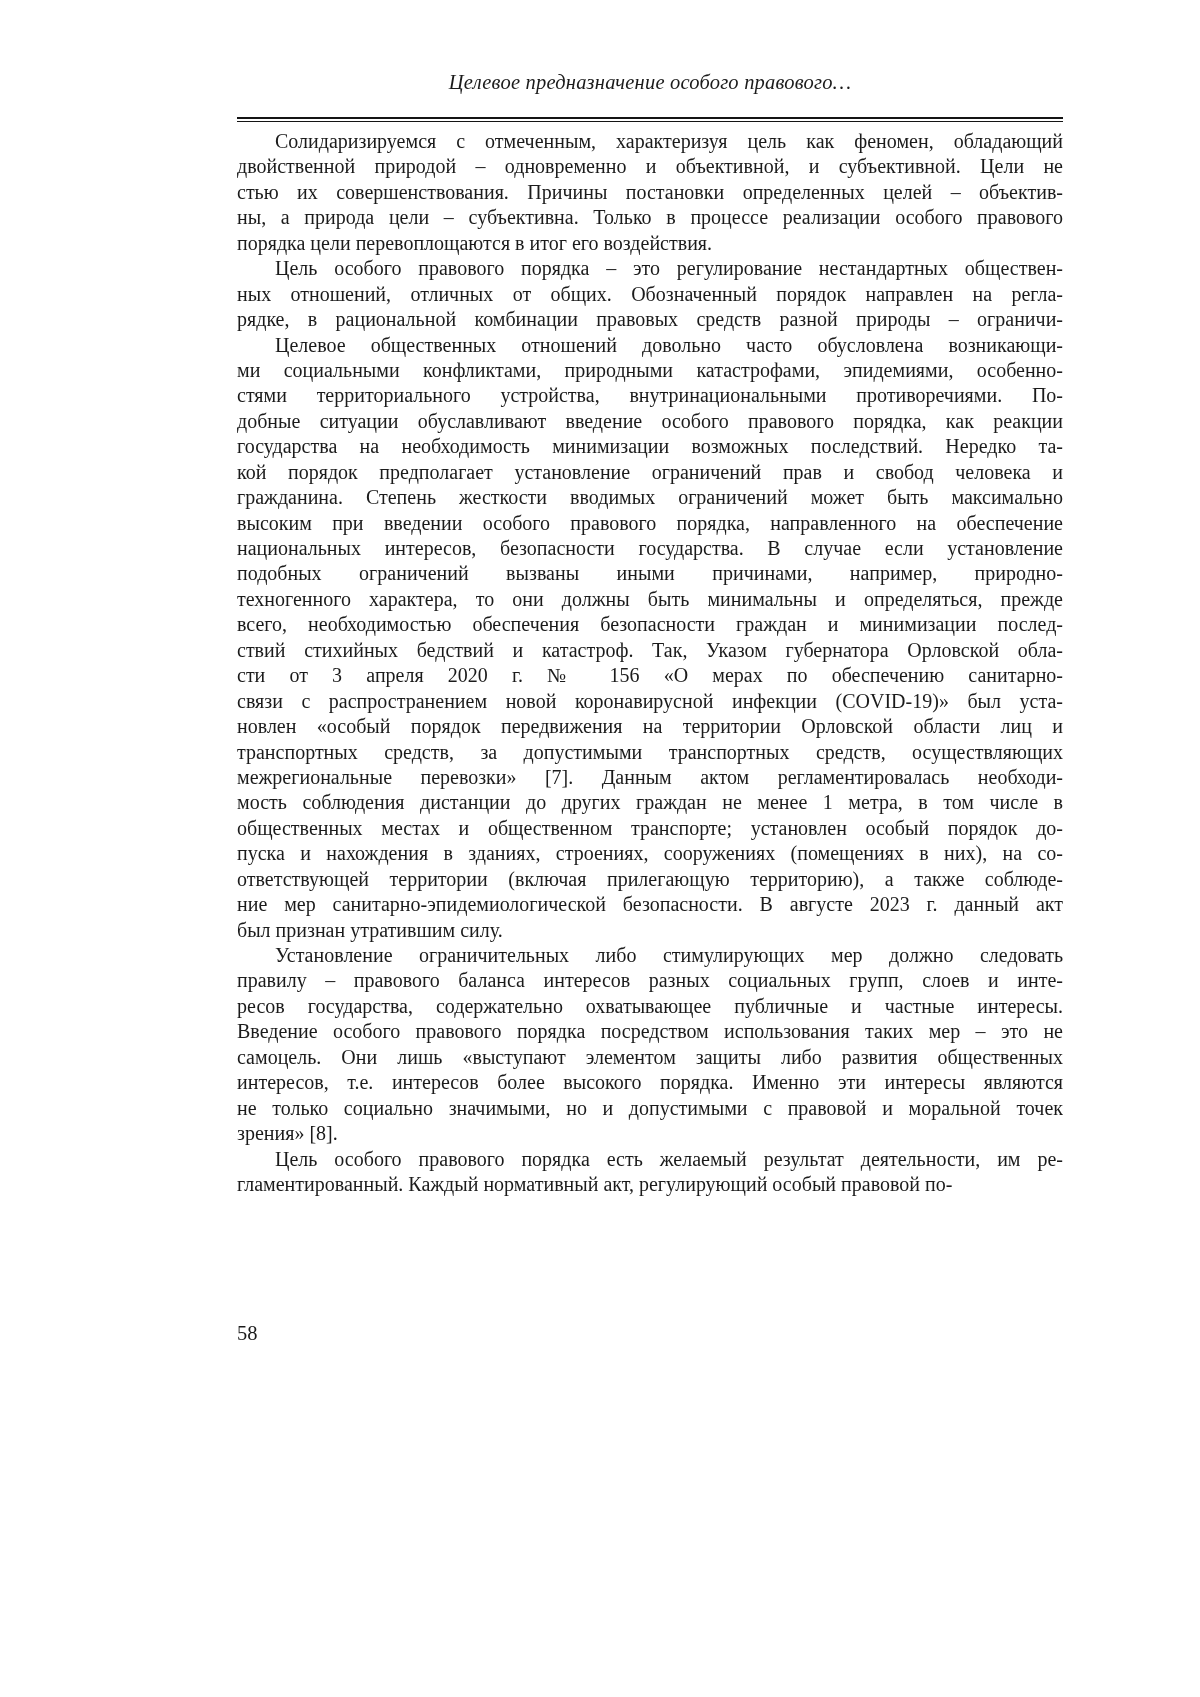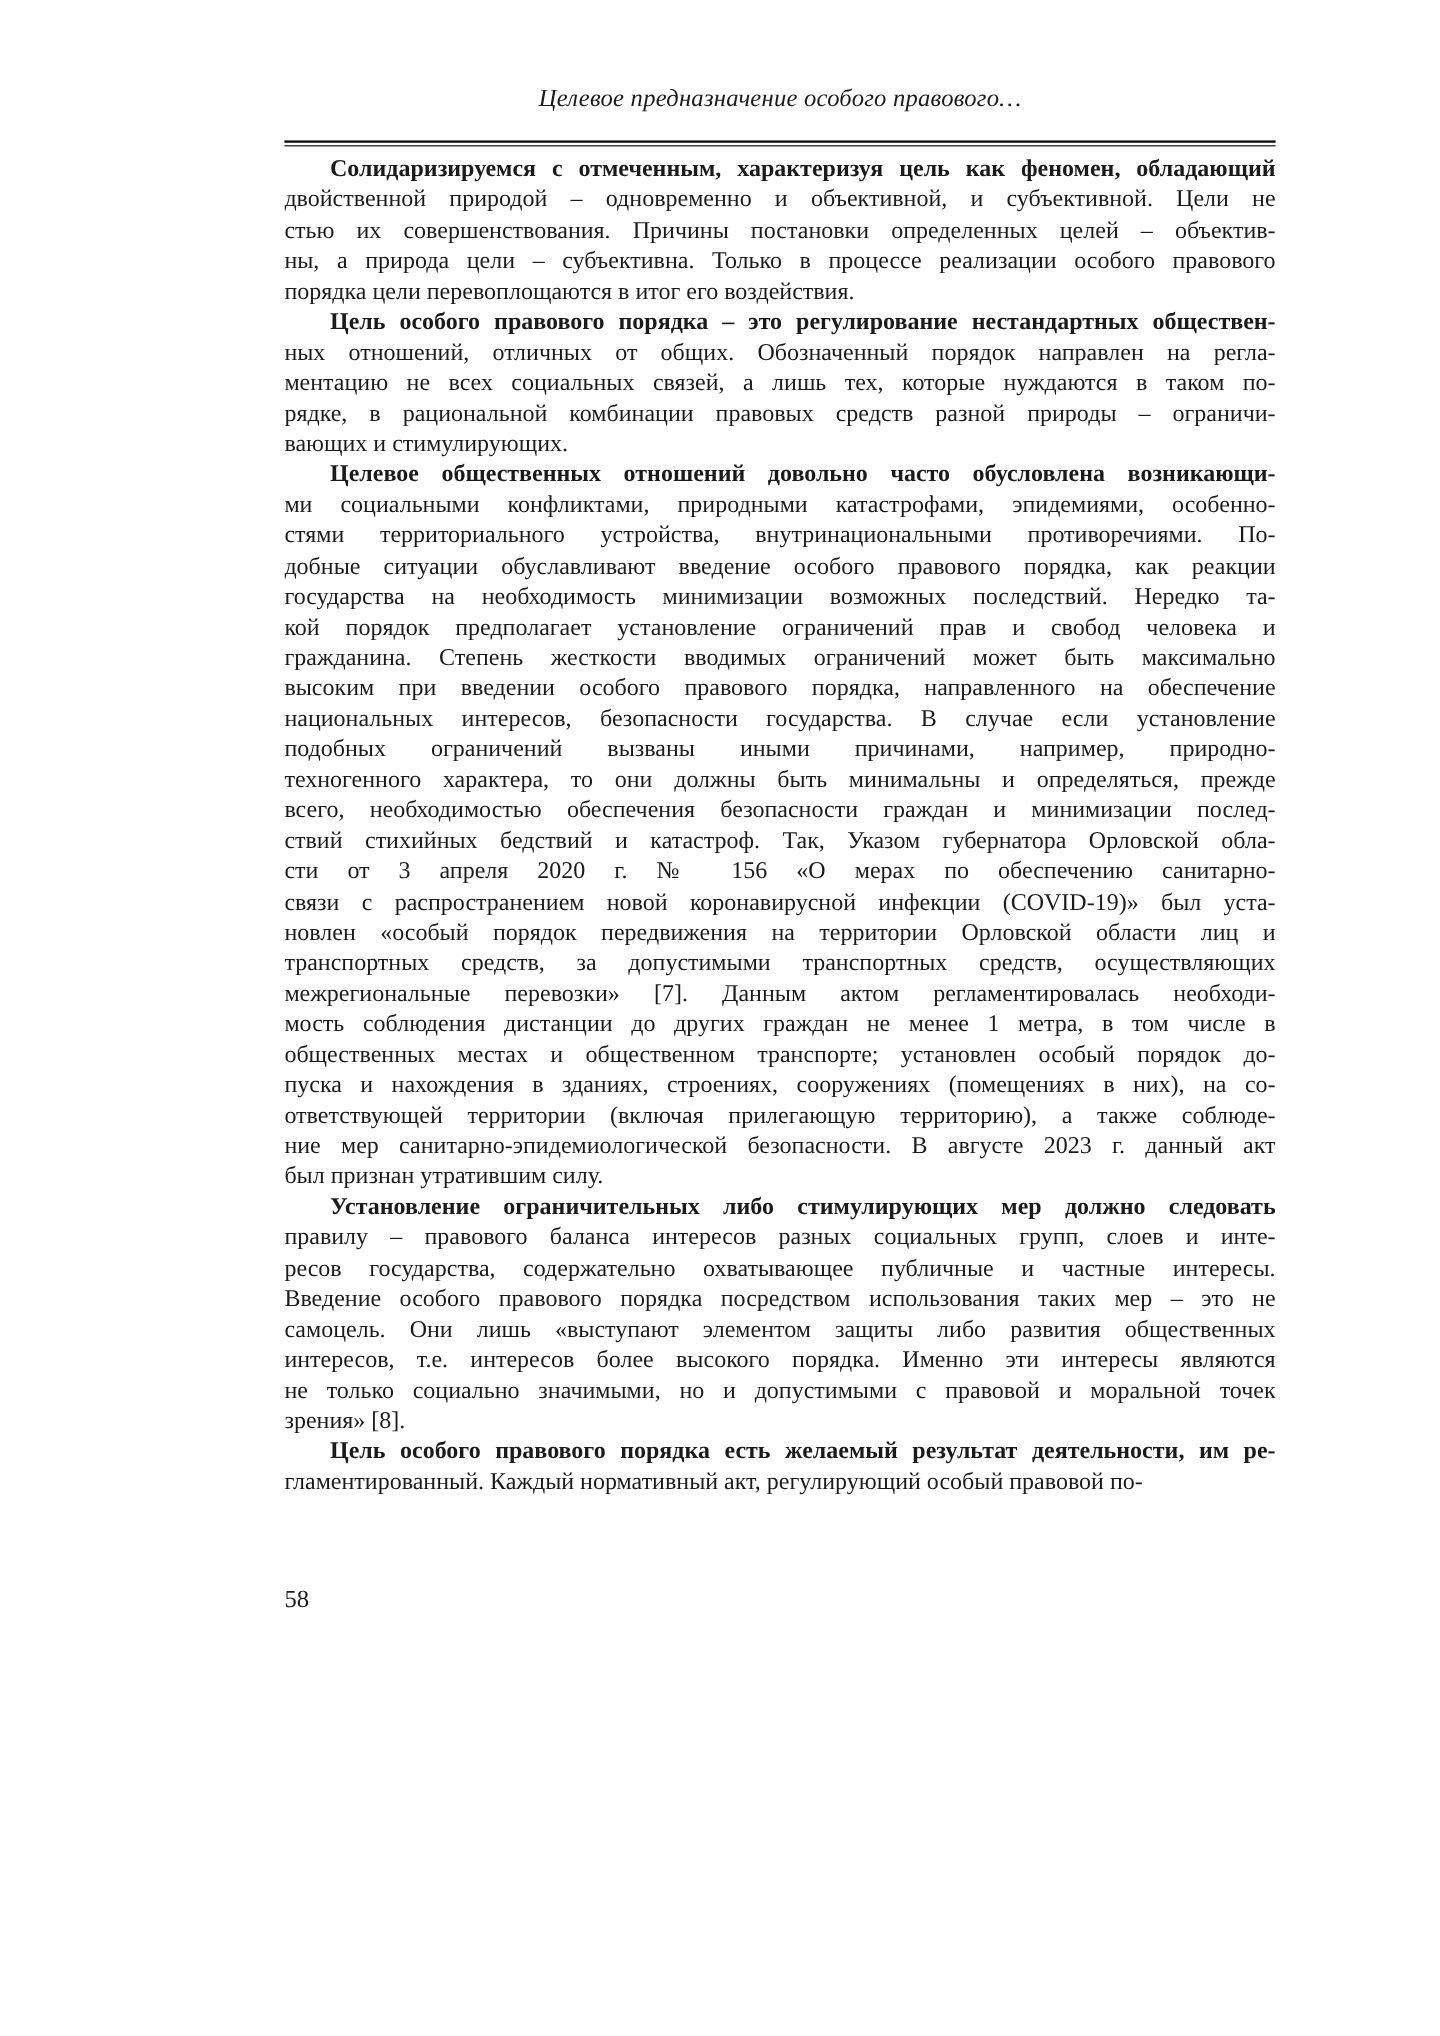--- a/index.html
+++ b/index.html
@@ -41,21 +41,21 @@
   .line {
     height: 25.45px;
     line-height: 25.45px;
     font-size: 20px;
     text-align: justify;
     text-align-last: justify;
     overflow: hidden;
     white-space: pre-line;
   }
   .line.last { text-align-last: left; }
-  .line.indent { text-indent: 38px; font-weight: bold; }
+  .line.indent { text-indent: 38px; }
   .page-number {
     position: absolute;
     top: 1320px;
     left: 237px;
     width: 826px;
     text-align: left;
     font-size: 20.5px;
     line-height: 26px;
   }
 </style>
@@ -66,23 +66,21 @@
   <div class="running-header-text">Целевое предназначение особого правового…</div>
   <div class="header-rule"></div>
   <div class="article-body">
       <div class="line indent">Солидаризируемся с отмеченным, характеризуя цель как феномен, обладающий</div>
       <div class="line">двойственной природой – одновременно и объективной, и субъективной. Цели не</div>
       <div class="line">стью их совершенствования. Причины постановки определенных целей – объектив-</div>
       <div class="line">ны, а природа цели – субъективна. Только в процессе реализации особого правового</div>
       <div class="line last">порядка цели перевоплощаются в итог его воздействия.</div>
       <div class="line indent">Цель особого правового порядка – это регулирование нестандартных обществен-</div>
       <div class="line">ных отношений, отличных от общих. Обозначенный порядок направлен на регла-</div>
-      <div class="line">ментацию не всех социальных связей, а лишь тех, которые нуждаются в таком по-</div>
       <div class="line">рядке, в рациональной комбинации правовых средств разной природы – ограничи-</div>
-      <div class="line last">вающих и стимулирующих.</div>
       <div class="line indent">Целевое общественных отношений довольно часто обусловлена возникающи-</div>
       <div class="line">ми социальными конфликтами, природными катастрофами, эпидемиями, особенно-</div>
       <div class="line">стями территориального устройства, внутринациональными противоречиями. По-</div>
       <div class="line">добные ситуации обуславливают введение особого правового порядка, как реакции</div>
       <div class="line">государства на необходимость минимизации возможных последствий. Нередко та-</div>
       <div class="line">кой порядок предполагает установление ограничений прав и свобод человека и</div>
       <div class="line">гражданина. Степень жесткости вводимых ограничений может быть максимально</div>
       <div class="line">высоким при введении особого правового порядка, направленного на обеспечение</div>
       <div class="line">национальных интересов, безопасности государства. В случае если установление</div>
       <div class="line">подобных ограничений вызваны иными причинами, например, природно-</div>

